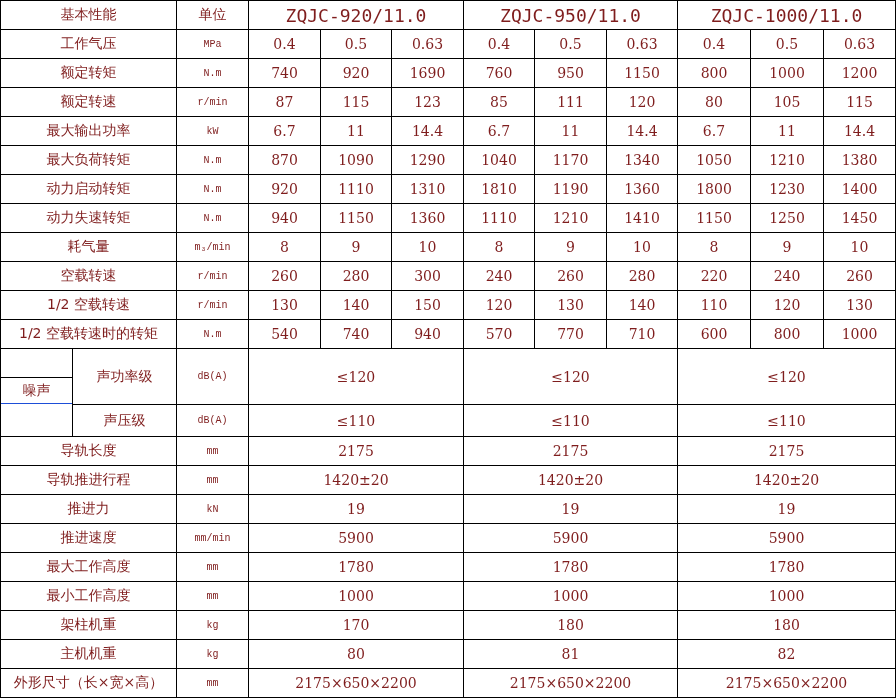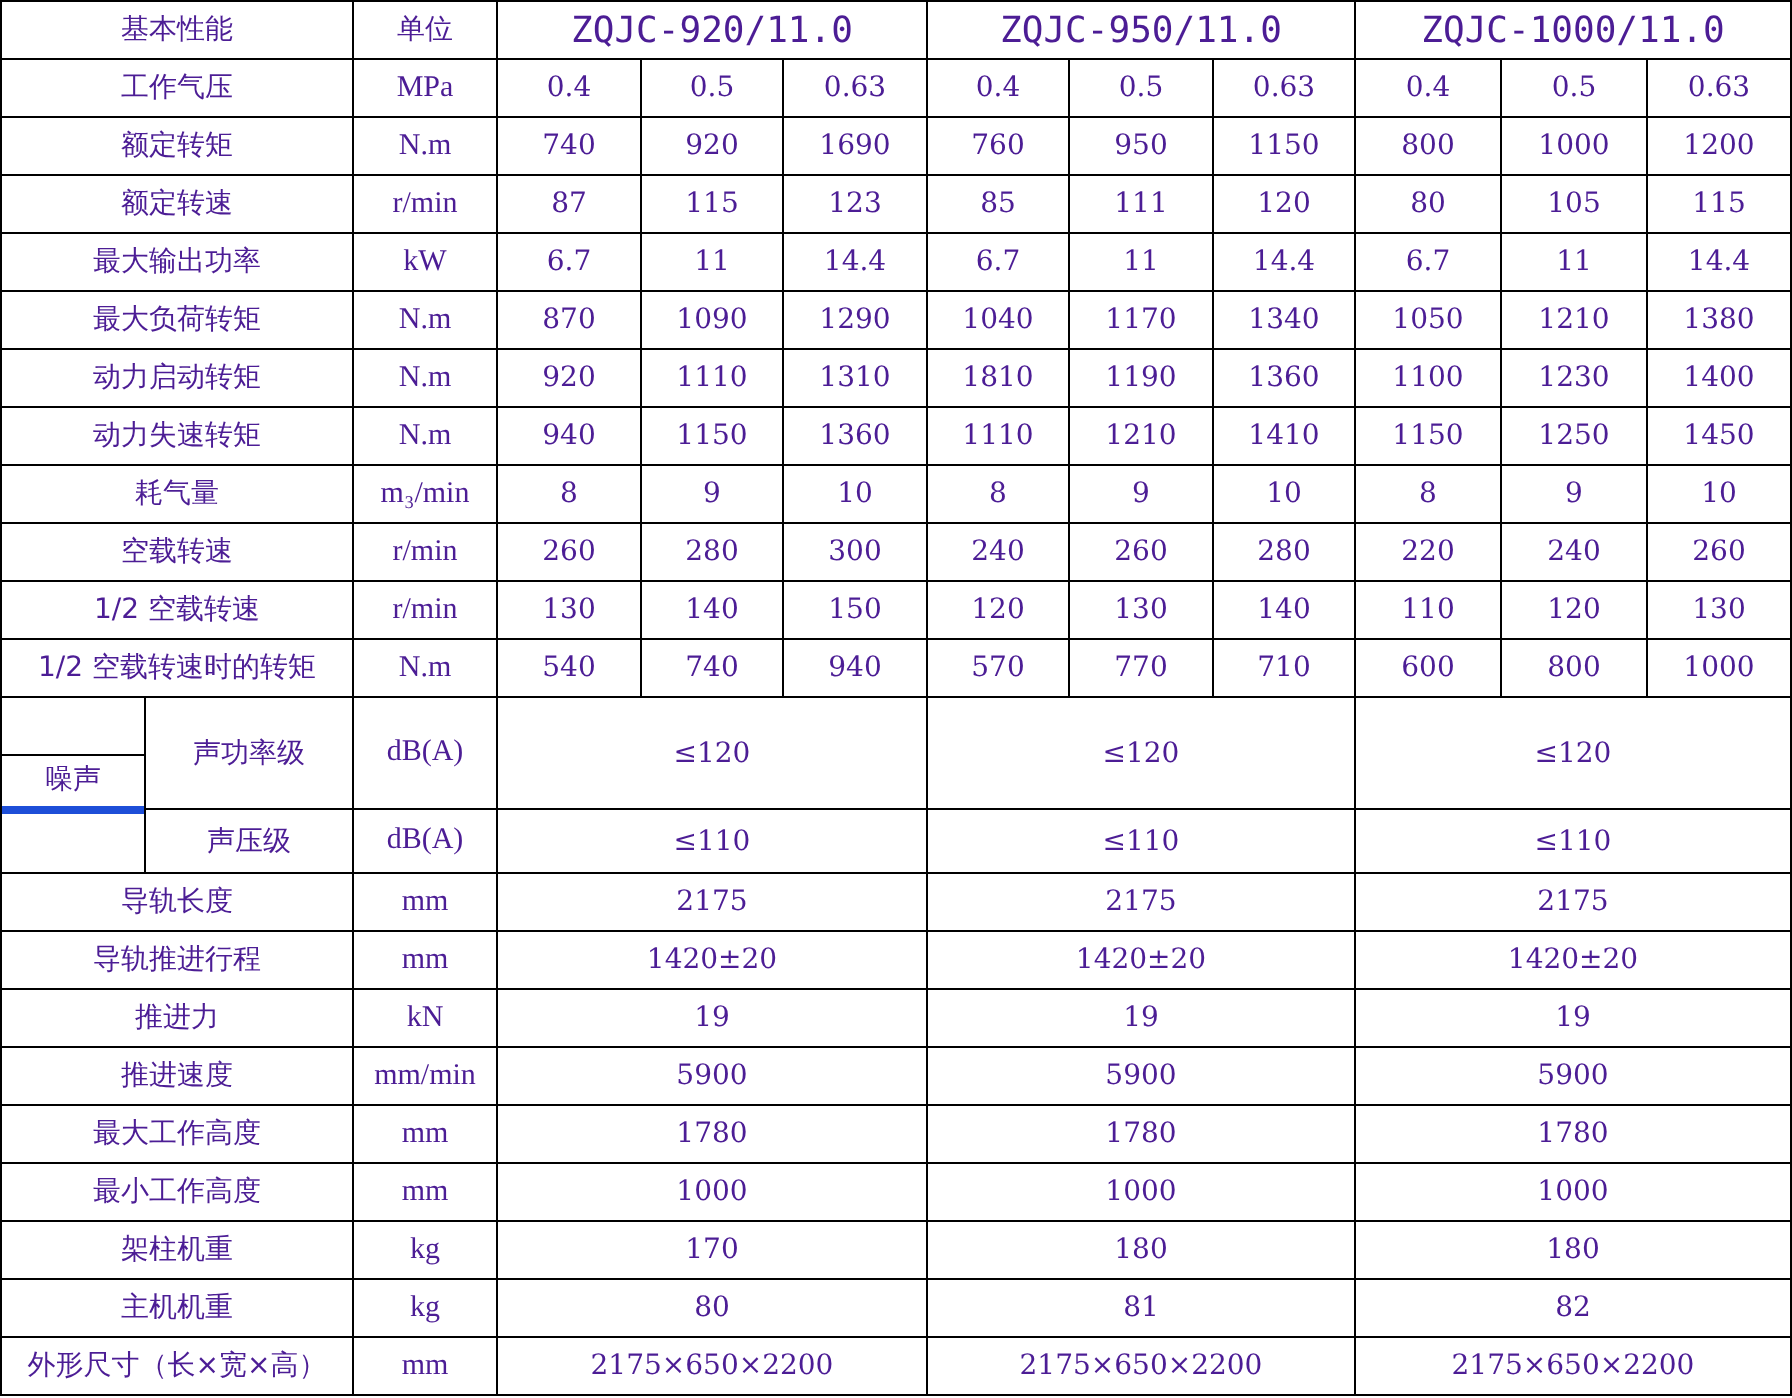--- a/index.html
+++ b/index.html
@@ -1,27 +1,27 @@
 <!DOCTYPE html>
 <html><head>
 <meta charset="utf-8">
 <style>
   html,body{margin:0;padding:0;background:#ffffff;}
   .page{width:896px;height:699px;background:#ffffff;overflow:hidden;}
-  table{border-collapse:collapse;table-layout:fixed;width:895px;color:#4c1d95;padding-left:40px;}
+  table{border-collapse:collapse;table-layout:fixed;width:895px;color:#7f1d1d;padding-left:40px;}
   td{border:1px solid #000;text-align:center;vertical-align:middle;padding:0;
      height:28px;font-family:"DejaVu Serif",serif;font-size:14px;overflow:hidden;white-space:nowrap;}
   .lbl{font-family:"DejaVu Sans",sans-serif;font-size:14px;}
-  .unit{font-family:Liberation Serif, serif;font-size:15px;}
+  .unit{font-family:Liberation Mono, monospace;font-size:10px;}
   .model{font-family:"DejaVu Sans Mono",monospace;font-size:18px;}
   .h1 td{height:55px;}
   .h2 td{height:31px;}
   .noise-left{vertical-align:top;padding:0;}
   .noise-spacer{height:28px;border-bottom:1px solid #000;}
-  .noise-tag{height:25px;line-height:25px;border-bottom:4px solid #1d4ed8;
+  .noise-tag{height:25px;line-height:25px;border-bottom:1px solid #1d4ed8;
              font-family:"DejaVu Sans",sans-serif;font-size:14px;}
 </style>
 </head>
 <body>
 
 <div class="page">
 <table>
   <colgroup>
     <col style="width:72px">
         <col style="width:104px">
@@ -118,21 +118,21 @@
 
   <tr>
     <td class="lbl" colspan="2">动力启动转矩</td>
     <td class="unit">N.m</td>
     <td>920</td>
           <td>1110</td>
           <td>1310</td>
     <td>1810</td>
           <td>1190</td>
           <td>1360</td>
-    <td>1100</td>
+    <td>1800</td>
           <td>1230</td>
           <td>1400</td>
   </tr>
 
   <tr>
     <td class="lbl" colspan="2">动力失速转矩</td>
     <td class="unit">N.m</td>
     <td>940</td>
           <td>1150</td>
           <td>1360</td>

